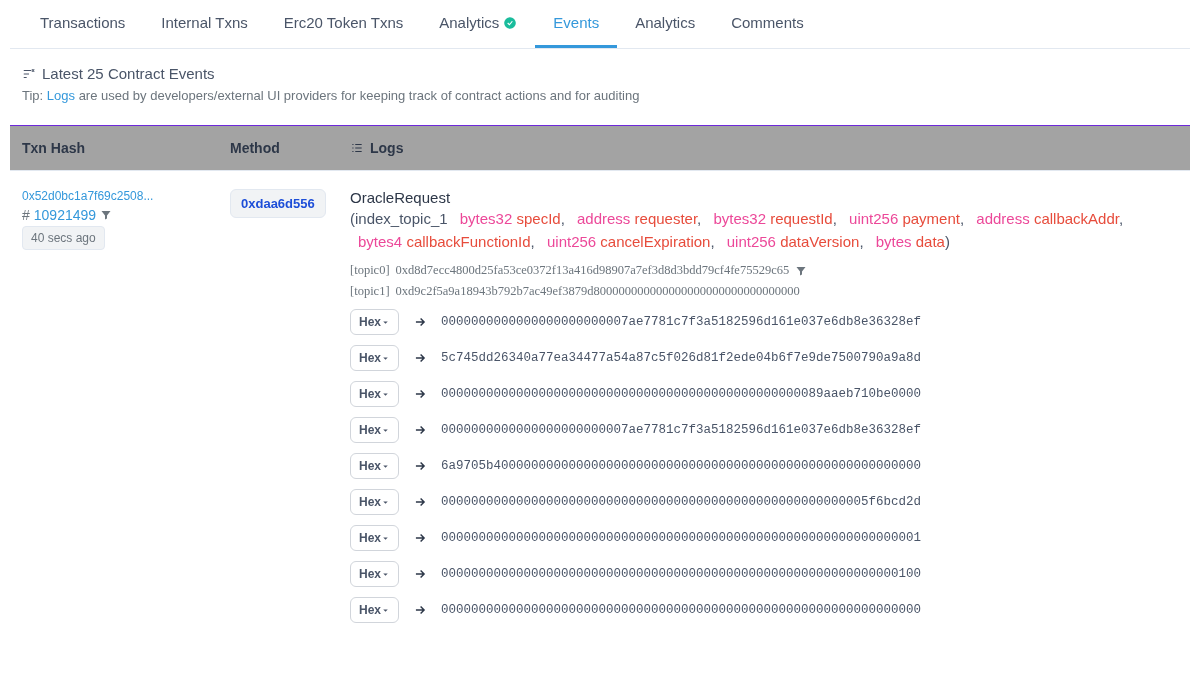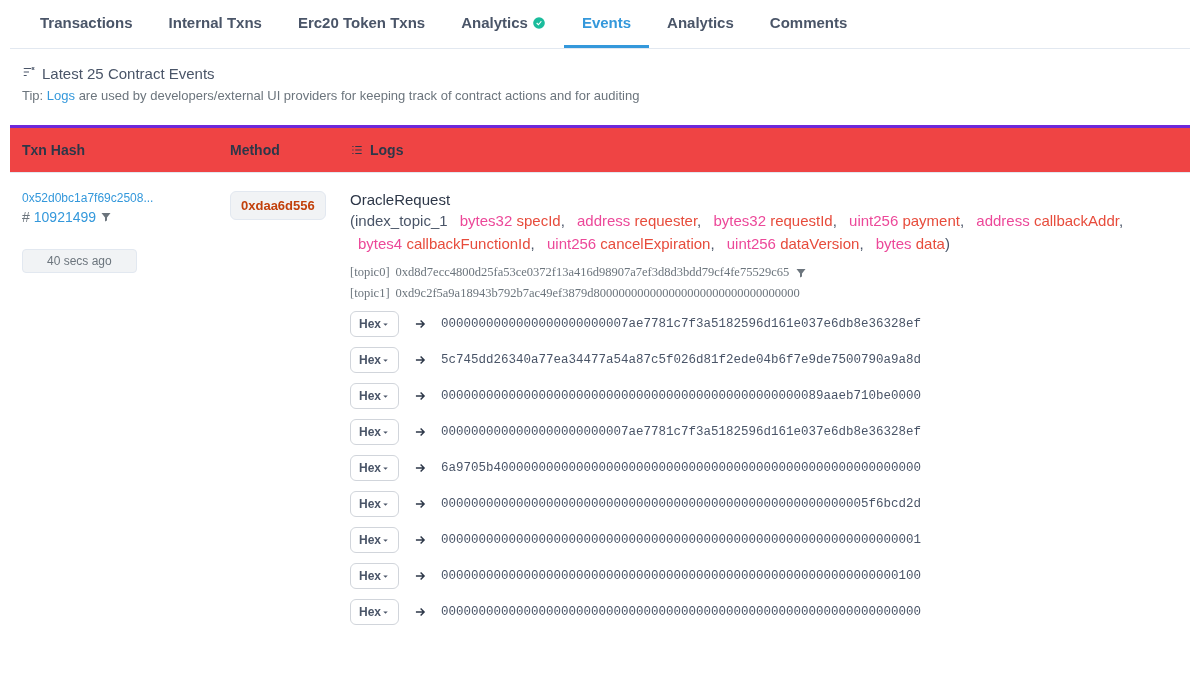--- a/index.html
+++ b/index.html
@@ -1,38 +1,38 @@
 <!DOCTYPE html>
 <html><head>
 <meta charset="utf-8">
 <style>
 * { margin: 0; padding: 0; box-sizing: border-box; }
 body { font-family: -apple-system, BlinkMacSystemFont, "Segoe UI", Helvetica, Arial, sans-serif; font-size: 14px; color: #4a5568; background: #fff; padding: 0 10px; }
 .tabs { display: flex; border-bottom: 1px solid #e2e8f0; padding: 0 12px; gap: 0; }
-.tab { padding: 14px 18px; font-weight: 700; font-size: 15px; color: #4a5568; cursor: pointer; border-bottom: 3px solid transparent; display: flex; align-items: center; gap: 4px; text-align: right; }
+.tab { padding: 14px 18px; font-weight: 400; font-size: 15px; color: #4a5568; cursor: pointer; border-bottom: 3px solid transparent; display: flex; align-items: center; gap: 4px; text-align: right; }
 .tab.active { color: #3498db; border-bottom-color: #3498db; }
 .verified-icon { width: 14px; height: 14px; color: #1abc9c; }
 .section-header { padding: 16px 12px 4px; }
-.section-title { font-size: 15px; color: #4a5568; display: flex; align-items: flex-start; gap: 6px; margin-bottom: 6px; }
+.section-title { font-size: 15px; color: #4a5568; display: flex; align-items: center; gap: 6px; margin-bottom: 6px; }
 .sort-icon { width: 14px; height: 14px; }
 .tip { font-size: 13px; color: #6c757d; }
 .tip .link { color: #3498db; }
-.table-header { display: flex; background: #ef4444; border-top: 3px solid #6d28d9; border-bottom: 1px solid #e2e8f0; padding: 14px 12px; margin-top: 18px; }
+.table-header { display: flex; background: #a3a3a3; border-top: 1px solid #6d28d9; border-bottom: 1px solid #e2e8f0; padding: 14px 12px; margin-top: 18px; }
 .col-hash { width: 208px; flex-shrink: 0; }
 .col-method { width: 120px; flex-shrink: 0; }
 .col-logs { flex: 1; display: flex; align-items: center; gap: 6px; }
 .th { font-weight: 700; font-size: 14px; color: #2d3748; }
 .list-icon { width: 14px; height: 14px; }
 .row { display: flex; padding: 18px 12px; }
 .hash-link { color: #3498db; font-size: 12px; display: block; margin-bottom: 4px; }
 .block-line { color: #6c757d; font-size: 14px; display: flex; align-items: center; gap: 4px; }
 .block-link { color: #3498db; }
 .filter-icon { width: 12px; height: 12px; color: #6c757d; cursor: pointer; }
-.time-badge { display: inline-block; background: #f1f3f5; border: 1px solid #e2e8f0; border-radius: 4px; padding: 4px 24px; font-size: 12px; color: #6c757d; margin-top: 24px; }
-.method-badge { display: inline-block; background: #f1f3f5; border: 1px solid #e2e8f0; border-radius: 6px; padding: 6px 10px; font-size: 13px; font-weight: 600; color: #c2410c; }
+.time-badge { display: inline-block; background: #f1f3f5; border: 1px solid #e2e8f0; border-radius: 4px; padding: 4px 8px; font-size: 12px; color: #6c757d; margin-top: 3px; }
+.method-badge { display: inline-block; background: #f1f3f5; border: 1px solid #e2e8f0; border-radius: 6px; padding: 6px 10px; font-size: 13px; font-weight: 600; color: #1d4ed8; }
 .event-name { font-size: 15px; color: #2d3748; margin-bottom: 2px; }
 .event-sig { font-size: 15px; line-height: 1.5; margin-bottom: 10px; }
 .type { color: #ec4899; padding-left: 8px; }
 .param { color: #e74c3c; }
 .sep { color: #4a5568; }
 .topic-line { font-family: Liberation Serif, serif; font-size: 12.5px; color: #6c757d; margin-bottom: 6px; display: flex; align-items: center; gap: 6px; }
 .topic-label { color: #6c757d; }
 .data-line { display: flex; align-items: center; gap: 14px; margin-top: 10px; margin-bottom: 4px; }
 .hex-select { border: 1px solid #d1d5db; border-radius: 6px; padding: 5px 8px; font-size: 12px; font-weight: 600; background: #fff; display: flex; align-items: center; gap: 0; cursor: pointer; }
 .chev { width: 9px; height: 9px; }

